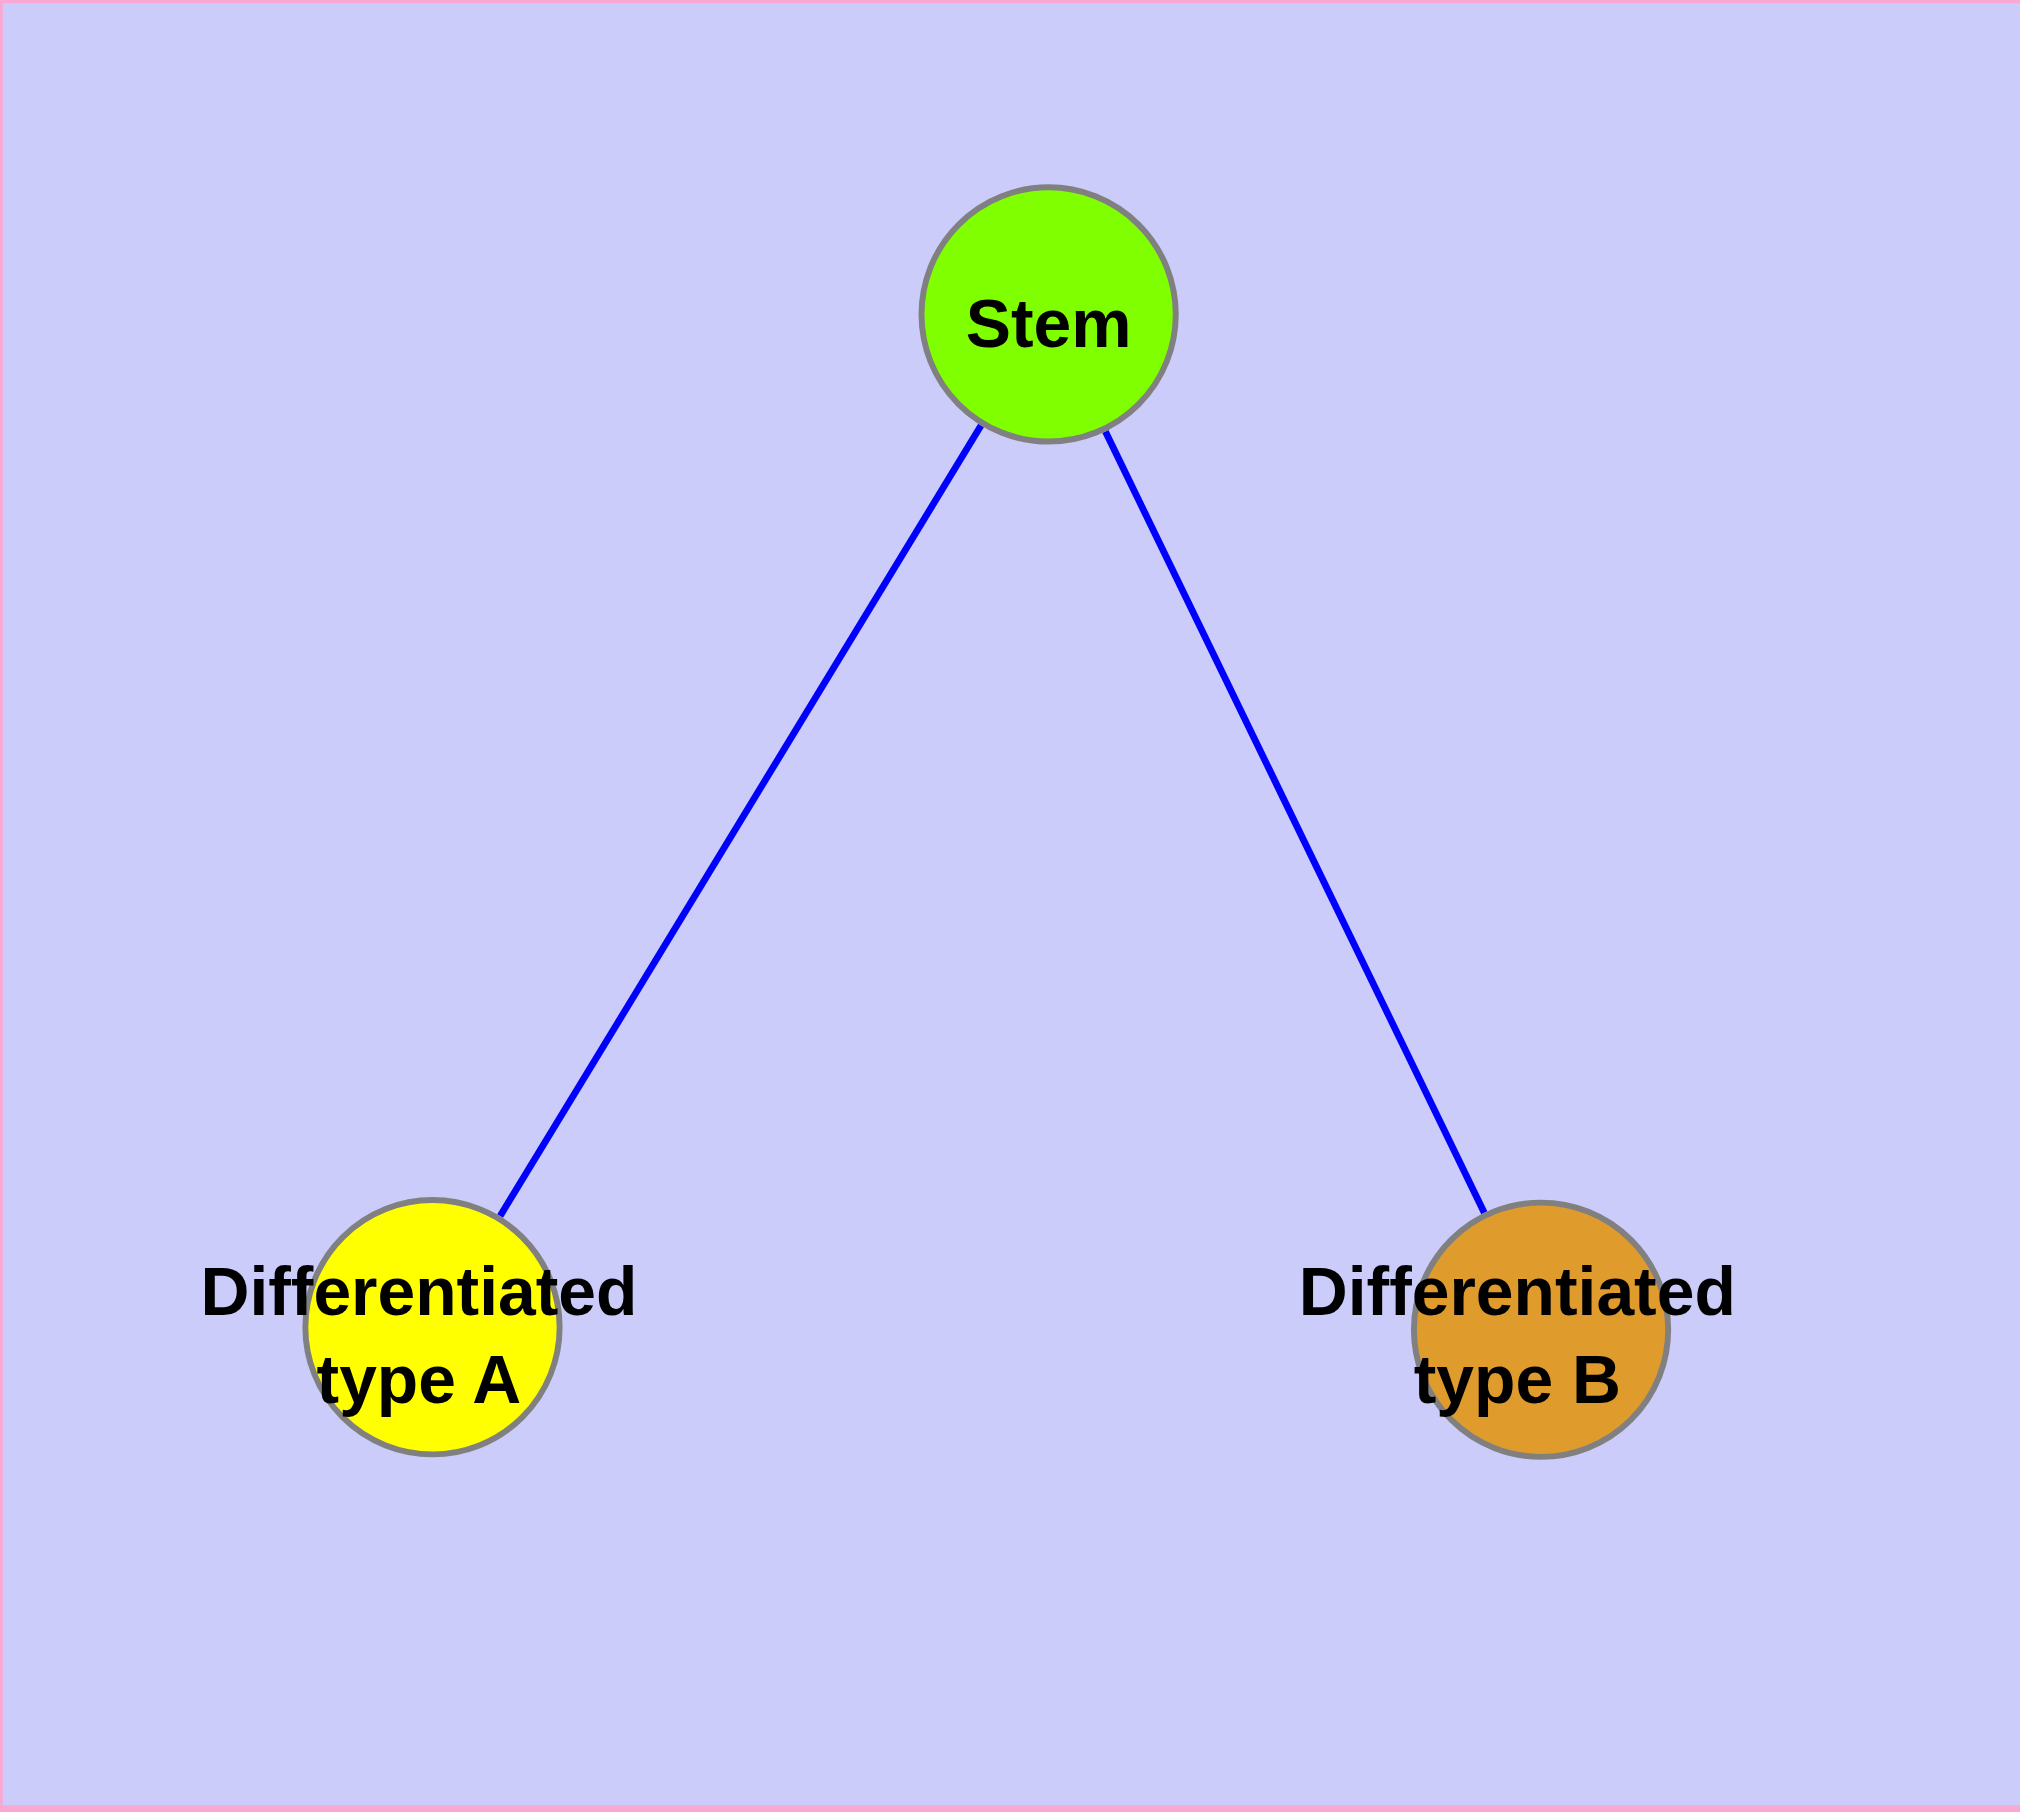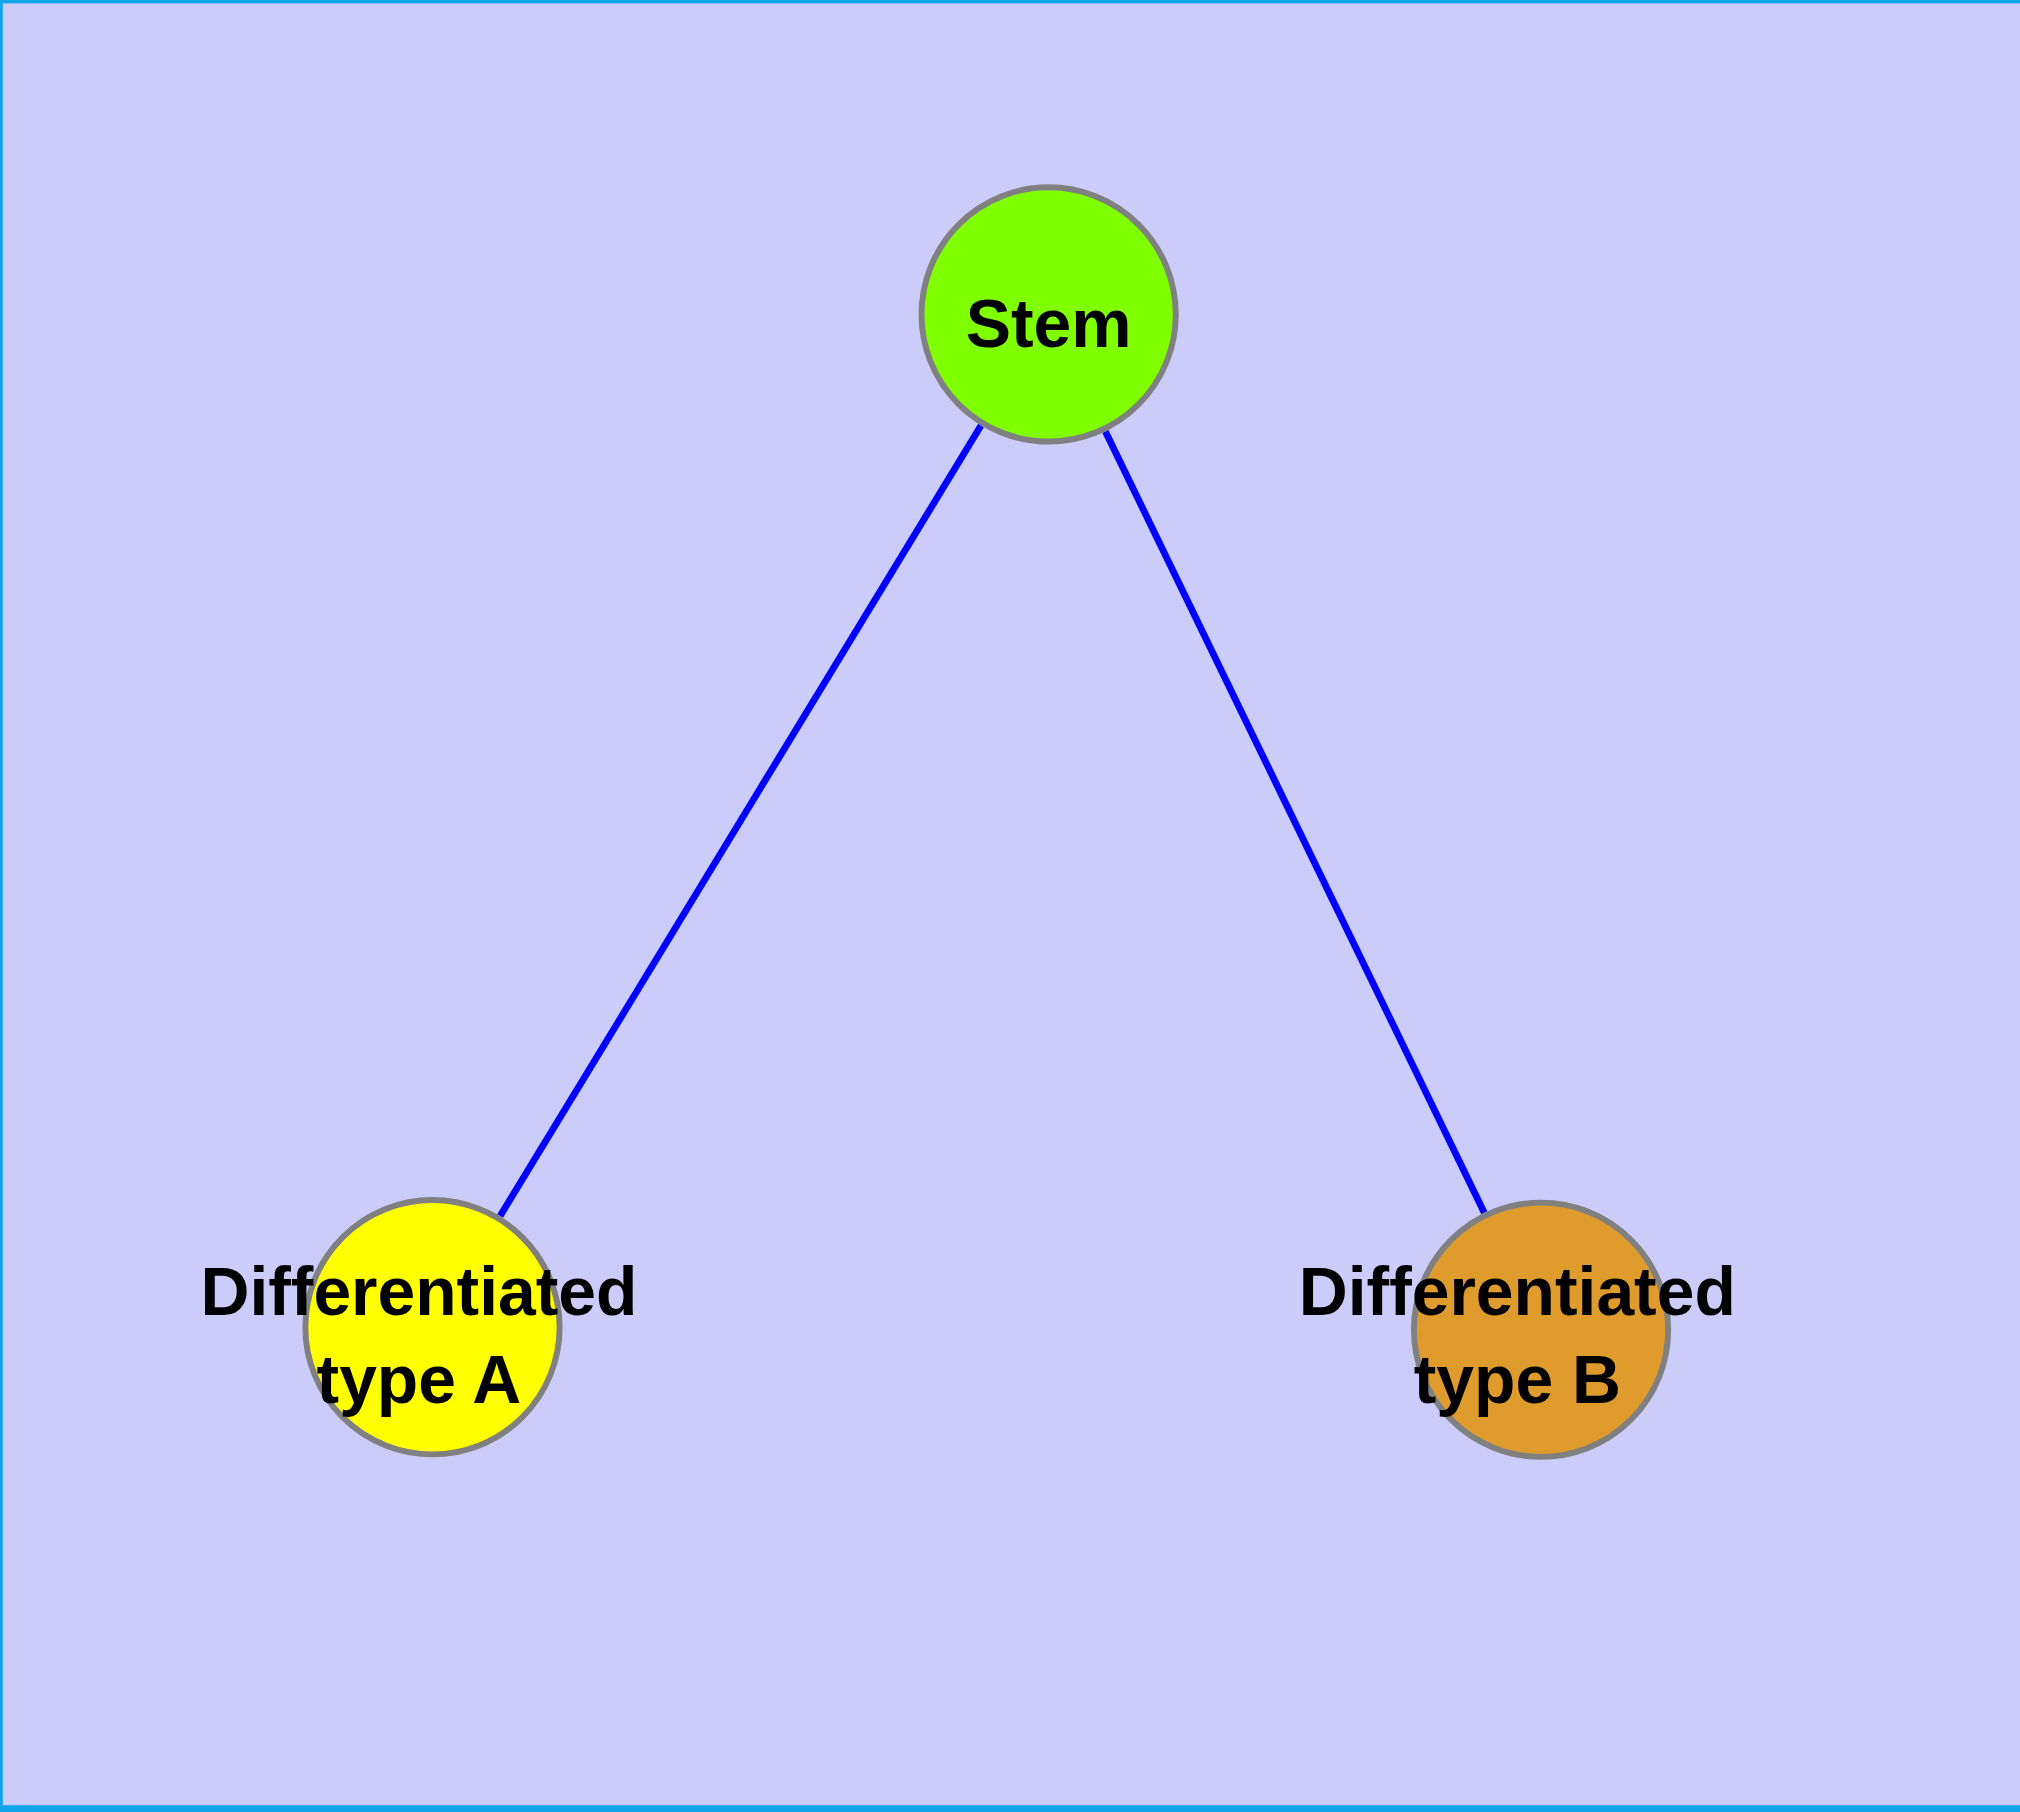--- a/index.html
+++ b/index.html
@@ -4,21 +4,21 @@
 <style>
   html, body {
     margin: 0;
     padding: 0;
     background: #ffffff;
   }
   #canvas {
     position: relative;
     width: 2021px;
     height: 1812px;
-    background: #0ea5e9;
+    background: #f9a8d4;
     overflow: hidden;
     font-family: "Liberation Sans", sans-serif;
   }
   #graph-svg {
     position: absolute;
     left: 0;
     top: 0;
     width: 2021px;
     height: 1812px;
     display: block;

